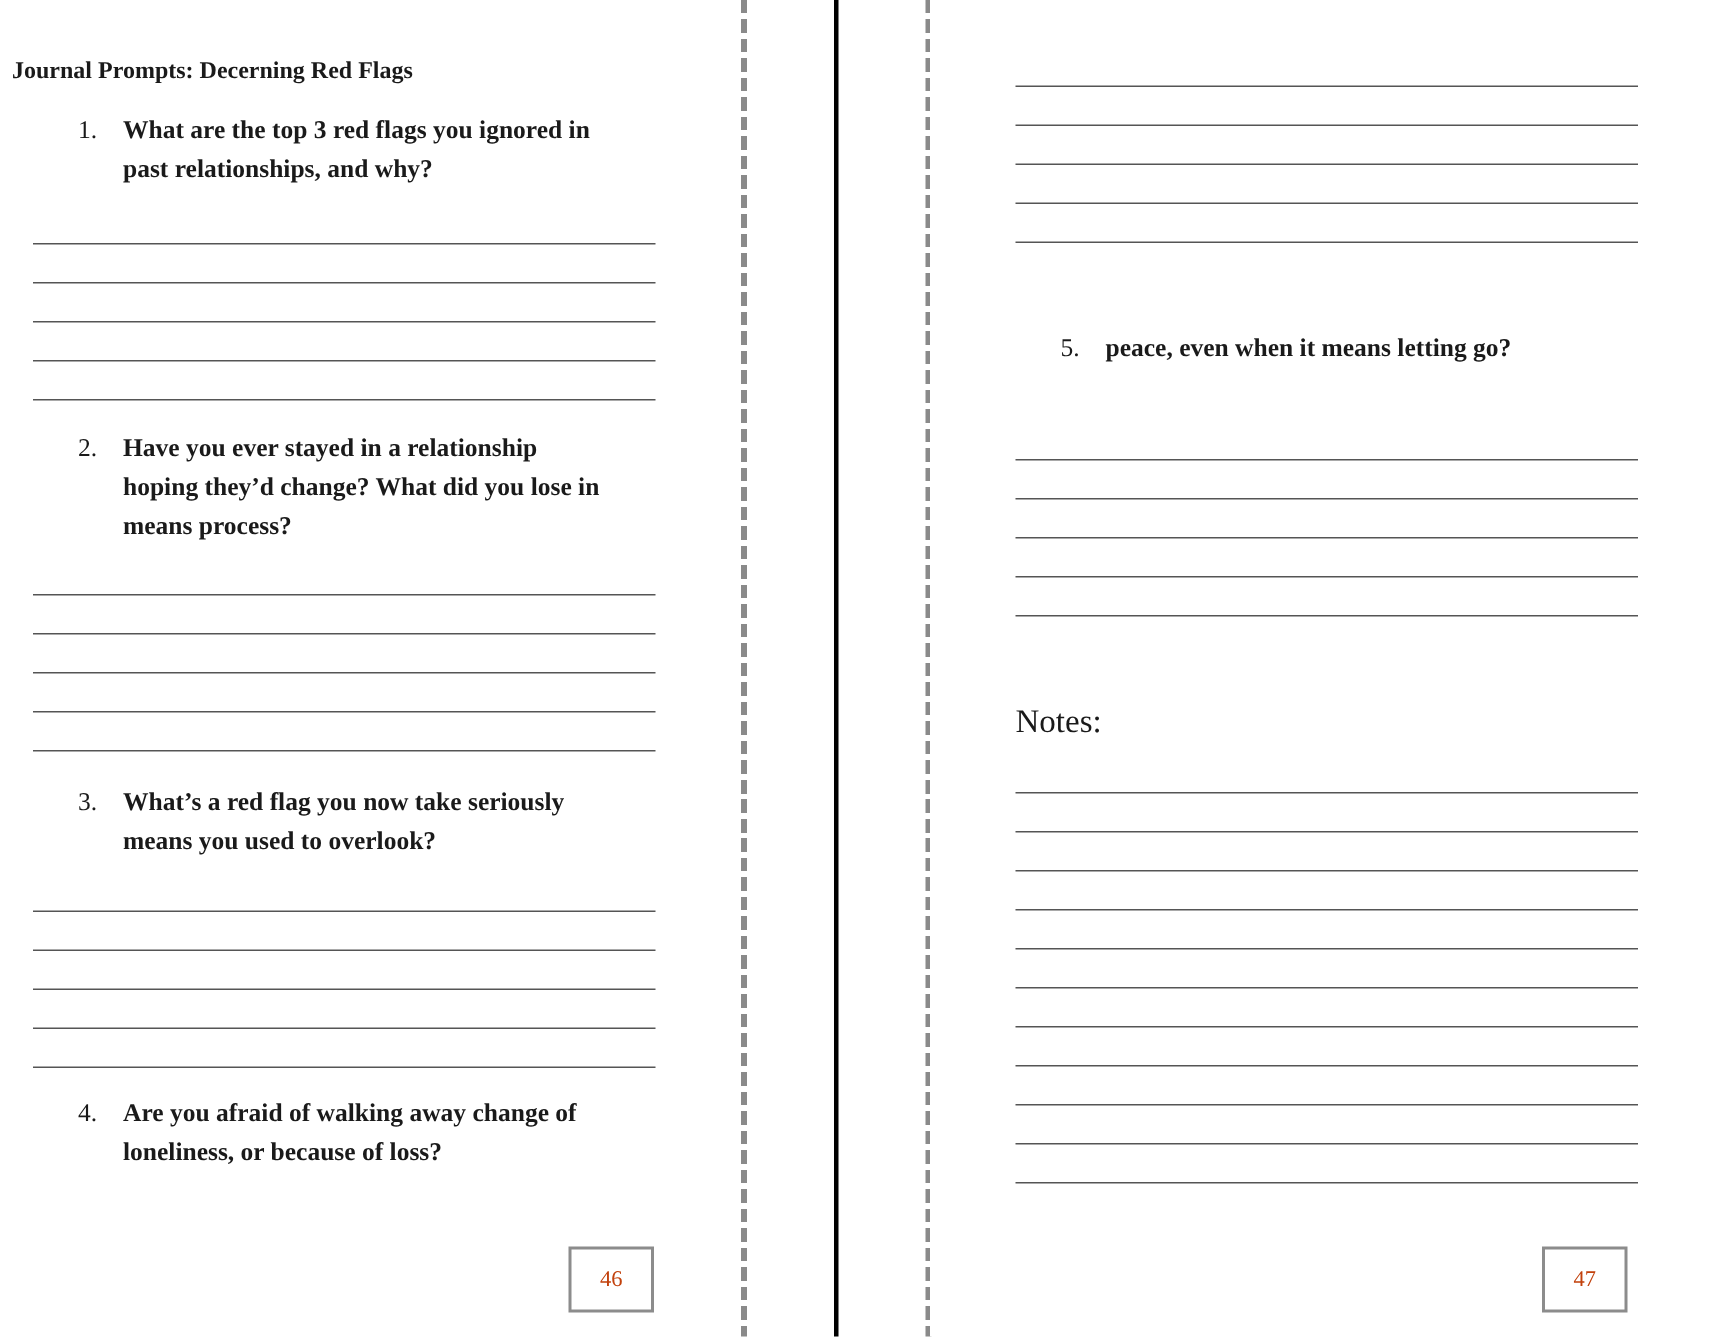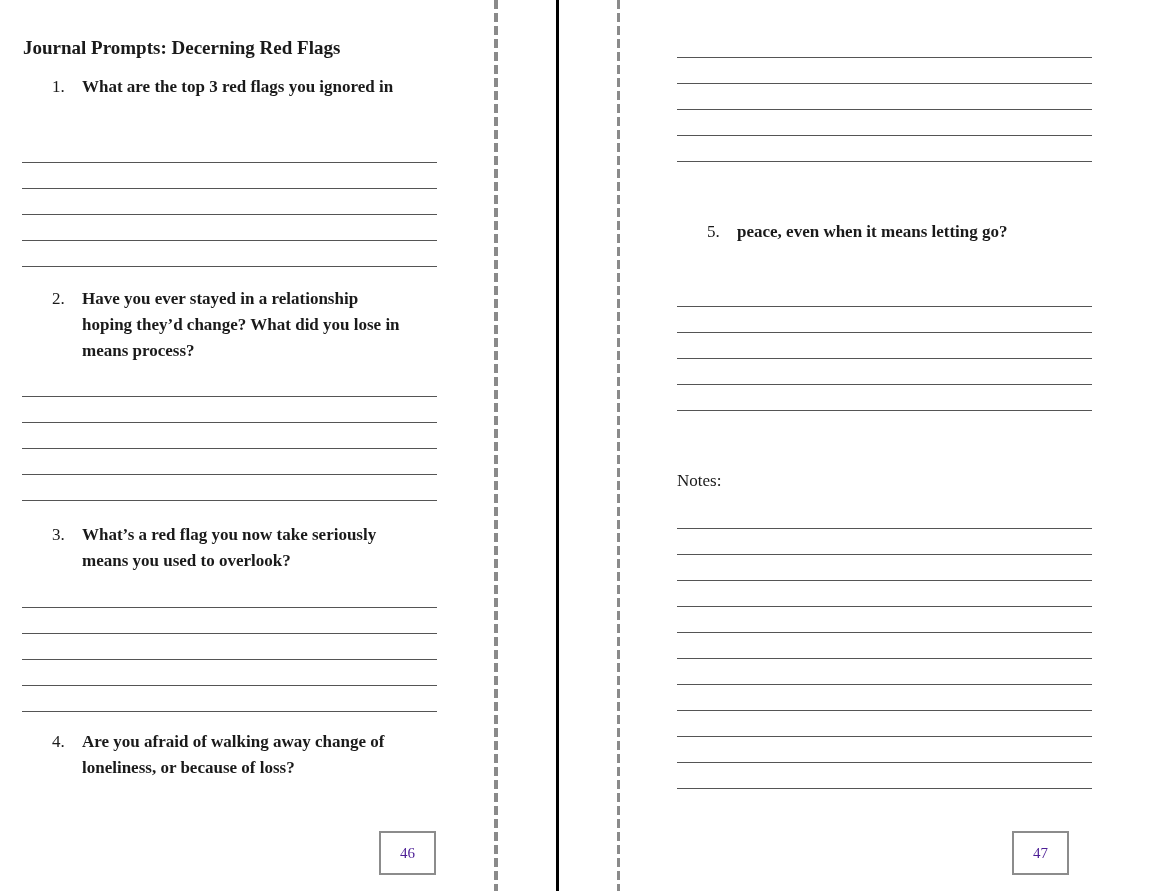--- a/index.html
+++ b/index.html
@@ -15,22 +15,22 @@
     width:1156px;height:891px;overflow:hidden;position:relative;
     font-family:"Liberation Serif","DejaVu Serif",serif;
     color:var(--ink);
   }
   .spread{position:absolute;inset:0;}
   .page{position:absolute;top:0;height:891px;background:#fff;}
   .page-left{left:0;width:460px;}
   .page-right{left:620px;width:536px;}
 
   .page-title{
-    position:absolute;left:23px;top:38px;
-    font-size:19px;font-weight:bold;line-height:20px;white-space:nowrap;
+    position:absolute;left:8px;top:38px;
+    font-size:16px;font-weight:bold;line-height:20px;white-space:nowrap;
   }
 
   .prompt{position:absolute;display:flex;font-size:17px;line-height:26px;}
   .prompt .num{flex:none;width:30px;}
   .prompt .plines{flex:none;}
   .pline{height:26px;white-space:nowrap;font-weight:bold;}
 
   .rules{position:absolute;width:415px;}
   .page-left .rules{left:22px;}
   .page-right .rules{left:57px;}
@@ -42,31 +42,31 @@
   .q2{left:52px;top:286px;}
   .rg2{top:371px;}
   .q3{left:52px;top:522px;}
   .rg3{top:582px;}
   .q4{left:52px;top:729px;}
 
   
   .rg-top{top:32px;}
   .q5{left:87px;top:219px;}
   .rg5{top:281px;}
-  .notes-label{position:absolute;left:57px;top:468px;font-size:17px;line-height:26px;text-align:center;}
+  .notes-label{position:absolute;left:57px;top:468px;font-size:22px;line-height:26px;text-align:center;}
   .rg-notes{top:503px;}
 
   .page-number-box{
     position:absolute;top:831px;width:57px;height:44px;
     border:2px solid var(--box-border-gray);
     display:flex;align-items:center;justify-content:center;
-    font-size:15px;color:#4c1d95;background:#fff;
+    font-size:15px;color:#c2410c;background:#fff;
   }
   .box-46{left:379px;}
-  .box-47{left:392px;}
+  .box-47{left:408px;}
 
   .gutter-line{position:absolute;top:0;height:891px;}
   .dashed{
     width:4px;
     background:repeating-linear-gradient(
       180deg,
       var(--dash-gray) 0px, var(--dash-gray) 9px,
       transparent 9px, transparent 13px);
   }
   .dash-left{left:494px;}
@@ -78,20 +78,21 @@
 
 <div class="spread">
 
   <div class="page page-left">
     <div class="page-title">Journal Prompts: Decerning Red Flags</div>
 
     <div class="prompt q1">
       <span class="num">1.</span>
       <div class="plines">
           <div class="pline">What are the top 3 red flags you ignored in</div>
+          <div class="pline">past relationships, and why?</div>
         </div>
     </div>
     <div class="rules rg1">
         <div class="rule"></div>
         <div class="rule"></div>
         <div class="rule"></div>
         <div class="rule"></div>
         <div class="rule"></div>
       </div>
 

